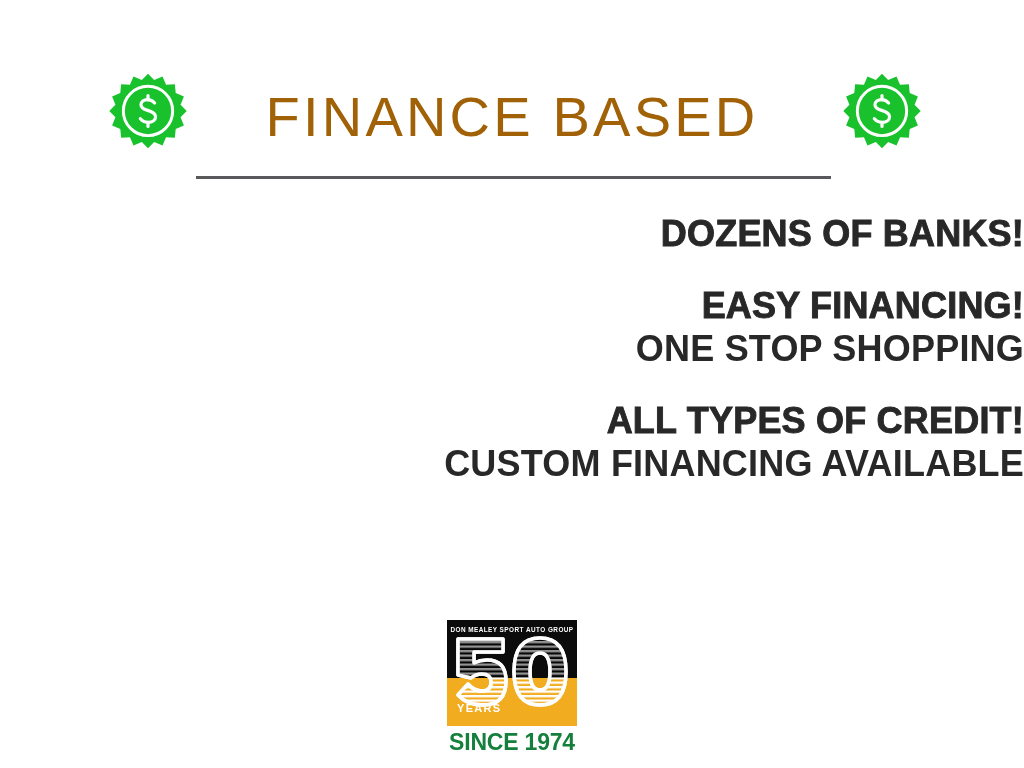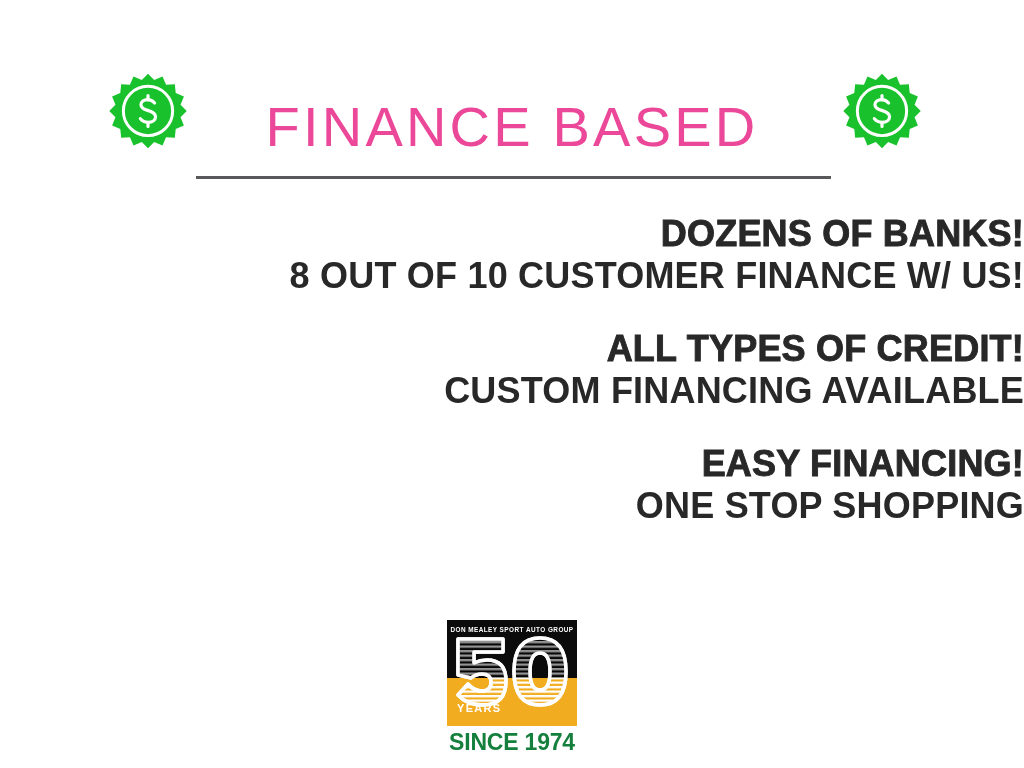--- a/index.html
+++ b/index.html
@@ -36,29 +36,29 @@
     top: 0;
     width: 88px;
     height: 88px;
   }
   .gear-icon.left  { left: 104px; }
   .gear-icon.right { left: 838px; }
   .gear-icon svg { display: block; width: 88px; height: 88px; }
 
   .slide-title {
     position: absolute;
-    top: 13px;
+    top: 3px;
     left: 212px;
     width: 600px;
     text-align: center;
     font-family: "Liberation Sans", sans-serif;
     font-size: 56px;
     font-weight: 400;
     letter-spacing: 3.2px;
-    color: #ec4899;
+    color: #a16207;
     line-height: 84px;
     white-space: nowrap;
   }
 
   .title-rule {
     position: absolute;
     top: 104px;
     left: 196px;
     width: 635px;
     height: 3px;
@@ -229,31 +229,30 @@
       </svg>
     </div>
 
     <div class="title-rule"></div>
   </div>
 
   <div class="copy">
 
     <div class="block">
       <div class="line headline">DOZENS OF BANKS!</div>
-      <div class="line subline">8 OUT OF 10 CUSTOMER FINANCE W/ US!</div>
+    </div>
+
+    <div class="block">
+      <div class="line headline">EASY FINANCING!</div>
+      <div class="line subline">ONE STOP SHOPPING</div>
     </div>
 
     <div class="block">
       <div class="line headline">ALL TYPES OF CREDIT!</div>
       <div class="line subline">CUSTOM FINANCING AVAILABLE</div>
-    </div>
-
-    <div class="block">
-      <div class="line headline">EASY FINANCING!</div>
-      <div class="line subline">ONE STOP SHOPPING</div>
     </div>
 
   </div>
 
   <div class="logo">
     <div class="logo-mark">
       <div class="band-black"></div>
       <div class="band-amber"></div>
 
       <div class="group-name">DON MEALEY SPORT AUTO GROUP</div>

